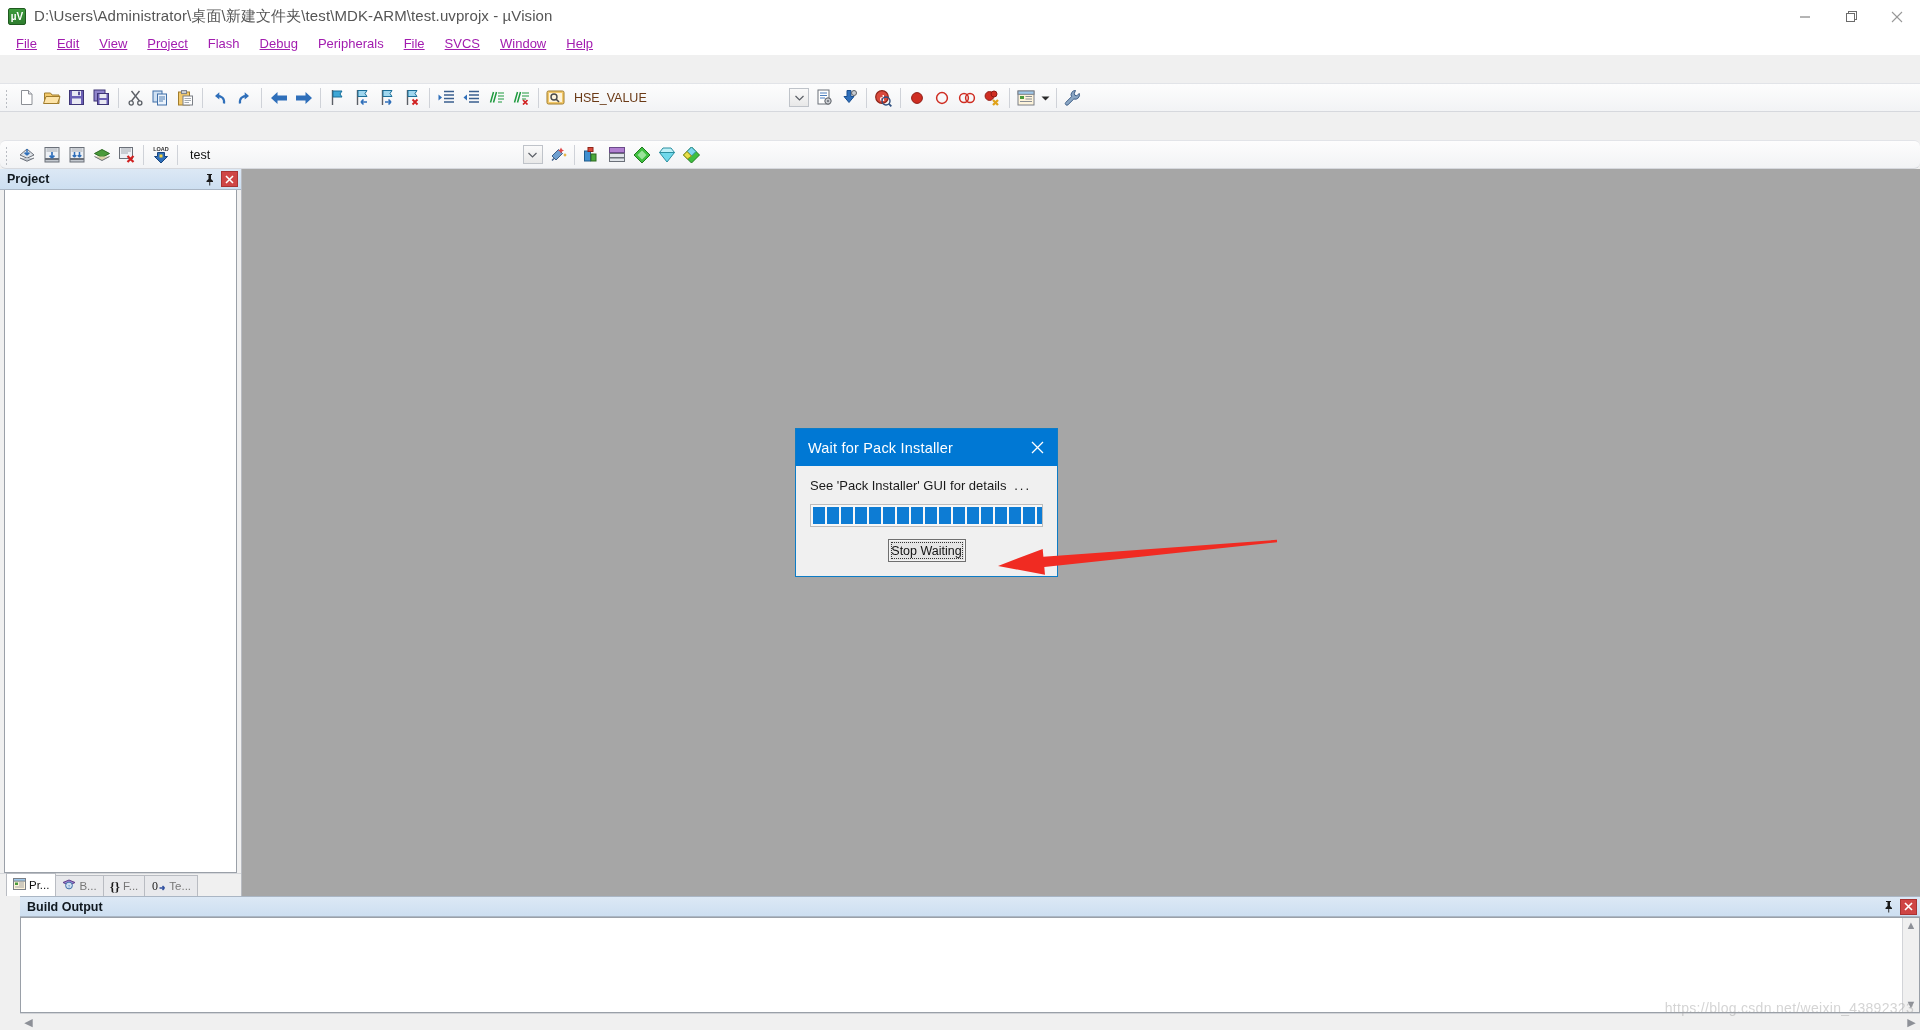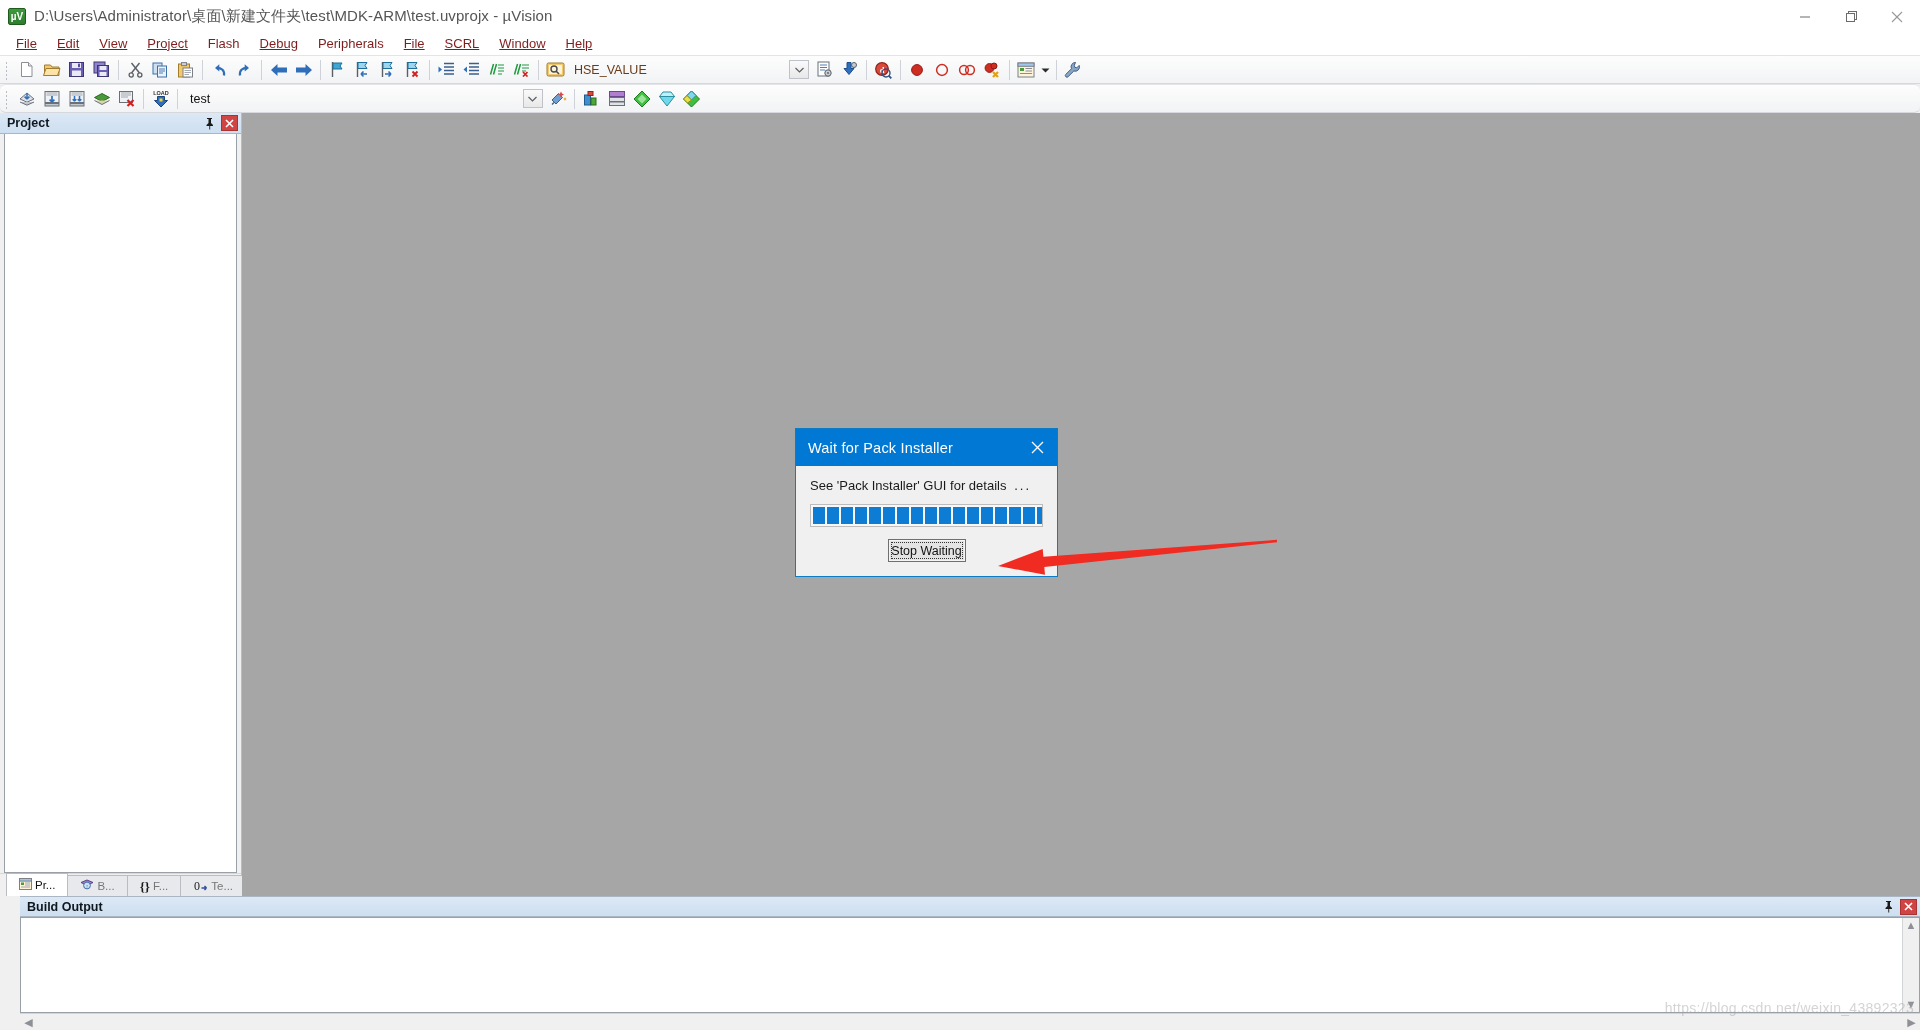--- a/index.html
+++ b/index.html
@@ -46,32 +46,33 @@
 
   
   .menubar {
     height: 22px; flex: 0 0 22px;
     background: #ffffff;
     display: flex; align-items: center;
     padding-left: 6px;
     border-bottom: 1px solid #ffffff;
   }
   .menu-item {
-    font-size: 13px; color: #7f1d1d;
+    font-size: 13px; color: #a21caf;
     padding: 2px 10px; white-space: nowrap; line-height: 16px;
   }
   .menu-item u { text-decoration: underline; }
 
   
   .toolbar {
     display: flex; align-items: center;
     background: linear-gradient(#fdfdfd, #f2f3f5);
     border-top: 1px solid #e2e4e8;
     border-bottom: 1px solid #d6d8dd;
     padding: 0 2px;
+    margin-top: 28px;
   }
   .toolbar.row1 { height: 29px; flex: 0 0 29px; }
   .toolbar.row2 { height: 29px; flex: 0 0 29px; border-radius: 6px; }
   .grip {
     width: 7px; height: 20px; margin: 0 3px 0 2px;
     background-image: radial-gradient(#b9bcc2 40%, transparent 41%);
     background-size: 3px 4px; background-position: 1px 1px;
     background-repeat: repeat-y;
   }
   .tb-sep { width: 1px; height: 20px; background: #cfd2d8; margin: 0 4px; }
@@ -114,21 +115,21 @@
     min-height: 0;
   }
   .panel-tabs {
     height: 23px; flex: 0 0 23px;
     display: flex; align-items: flex-end;
     padding-left: 6px; background: #f0f0f0;
     border-top: 1px solid #d5d7db;
   }
   .ptab {
     height: 21px; display: flex; align-items: center; gap: 3px;
-    padding: 0 12px; font-size: 11.5px; color: #777;
+    padding: 0 6px; font-size: 11.5px; color: #777;
     border: 1px solid #b9bcc2; border-bottom: none; background: #e8e9ec;
     margin-right: -1px;
   }
   .ptab.active { background: #ffffff; color: #111; height: 23px; }
 
   .editor-area {
     flex: 1 1 auto; background: #a6a6a6; position: relative; min-width: 0;
   }
 
   
@@ -266,21 +267,21 @@
 
   <div class="menubar">
     <div class="menu-item"><u>File</u></div>
     <div class="menu-item"><u>Edit</u></div>
     <div class="menu-item"><u>View</u></div>
     <div class="menu-item"><u>Project</u></div>
     <div class="menu-item"><span>Flash</span></div>
     <div class="menu-item"><u>Debug</u></div>
     <div class="menu-item"><span>Peripherals</span></div>
     <div class="menu-item"><u>File</u></div>
-    <div class="menu-item"><u>SCRL</u></div>
+    <div class="menu-item"><u>SVCS</u></div>
     <div class="menu-item"><u>Window</u></div>
     <div class="menu-item"><u>Help</u></div>
   </div>
 
   <div class="toolbar row1">
     <div class="grip"></div>
 
     <div class="tbtn">
       <svg width="17" height="17" viewBox="0 0 17 17">
           <path d="M3.5 1.5h7l3.5 3.5v10.5h-10.5z" fill="#fff" stroke="#8c8f95"></path>

